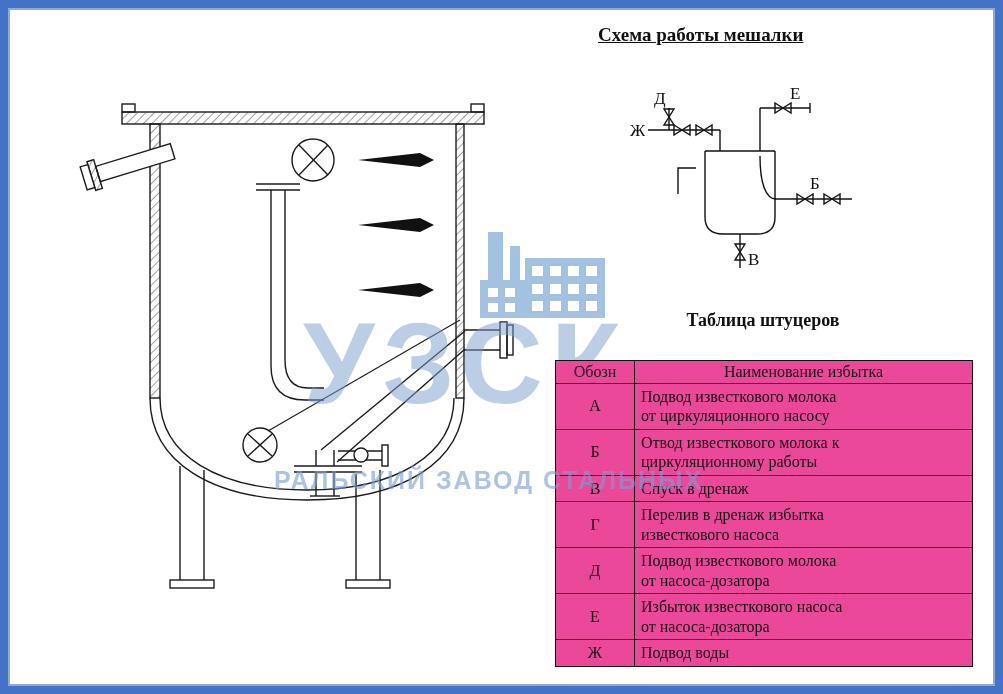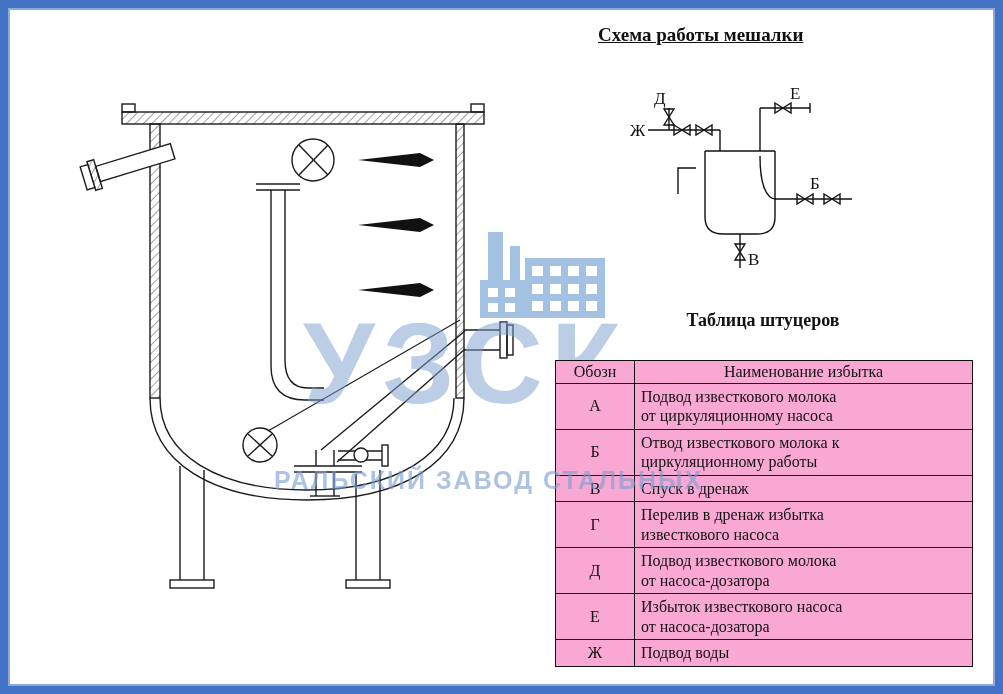--- a/index.html
+++ b/index.html
@@ -36,21 +36,21 @@
     text-align:left;font-weight:bold;font-size:19px;
     text-decoration:underline;
   }
   .schematic-svg{position:absolute;left:612px;top:76px;z-index:2;}
   .table-title{
     position:absolute;left:640px;top:302px;width:230px;z-index:2;
     text-align:center;font-weight:bold;font-size:18px;
   }
   table.fittings{
     position:absolute;left:547px;top:352px;width:418px;z-index:3;
-    border-collapse:collapse;background:#f9a8d4;
+    border-collapse:collapse;background:#ec4899;
     font-size:16px;line-height:1.22;padding-left:40px;
   }
   table.fittings th, table.fittings td{
     border:1.4px solid #111;
     padding:3px 6px;
     vertical-align:middle;
     font-weight:normal;
   }
   table.fittings th{padding:1px 4px;text-align:center;}
   td.code{width:66px;text-align:center;}
@@ -242,21 +242,21 @@
       <tr>
         <th>Обозн</th>
         <th>Наименование избытка</th>
       </tr>
     </thead>
     <tbody>
       <tr>
         <td class="code">А</td>
         <td class="name">
           <div>Подвод известкового молока</div>
-          <div>от циркуляционному насоса</div>
+          <div>от циркуляционного насосу</div>
         </td>
       </tr>
       <tr>
         <td class="code">Б</td>
         <td class="name">
           <div>Отвод известкового молока к</div>
           <div>циркуляционному работы</div>
         </td>
       </tr>
       <tr>

